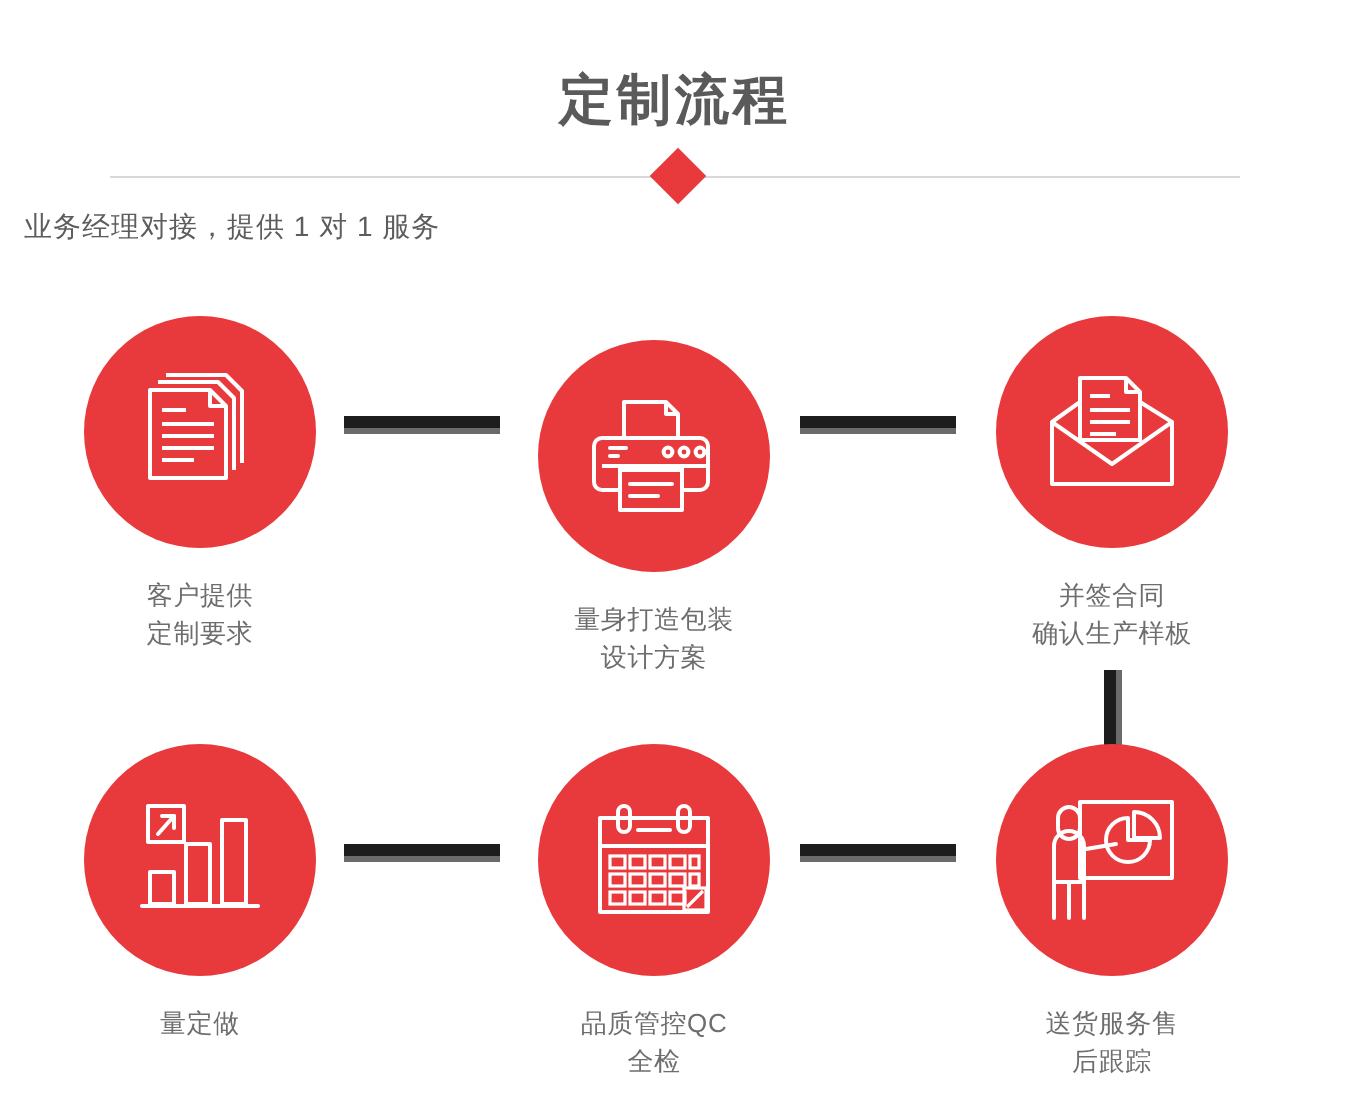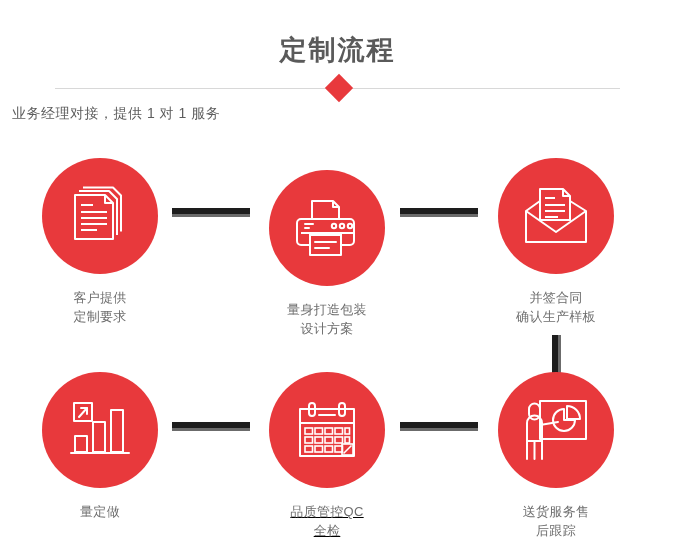--- a/index.html
+++ b/index.html
@@ -98,21 +98,21 @@
     color: #6e6e6e;
     letter-spacing: 0.3px;
   }
   .caption .ln { display: block; white-space: nowrap; }
 
   
   #step-1 { left: 42px;  top: 158px; }
   #step-2 { left: 269px; top: 170px; font-family: Liberation Serif, serif; }
   #step-3 { left: 498px; top: 158px; }
   #step-4 { left: 42px;  top: 372px; }
-  #step-5 { left: 269px; top: 372px; text-decoration: underline; }
+  #step-5 { left: 269px; top: 372px; }
   #step-6 { left: 498px; top: 372px; }
 
   
   .conn-h {
     position: absolute;
     width: 78px;
     height: 9px;
   }
   .conn-h .bar {
     position: absolute;

